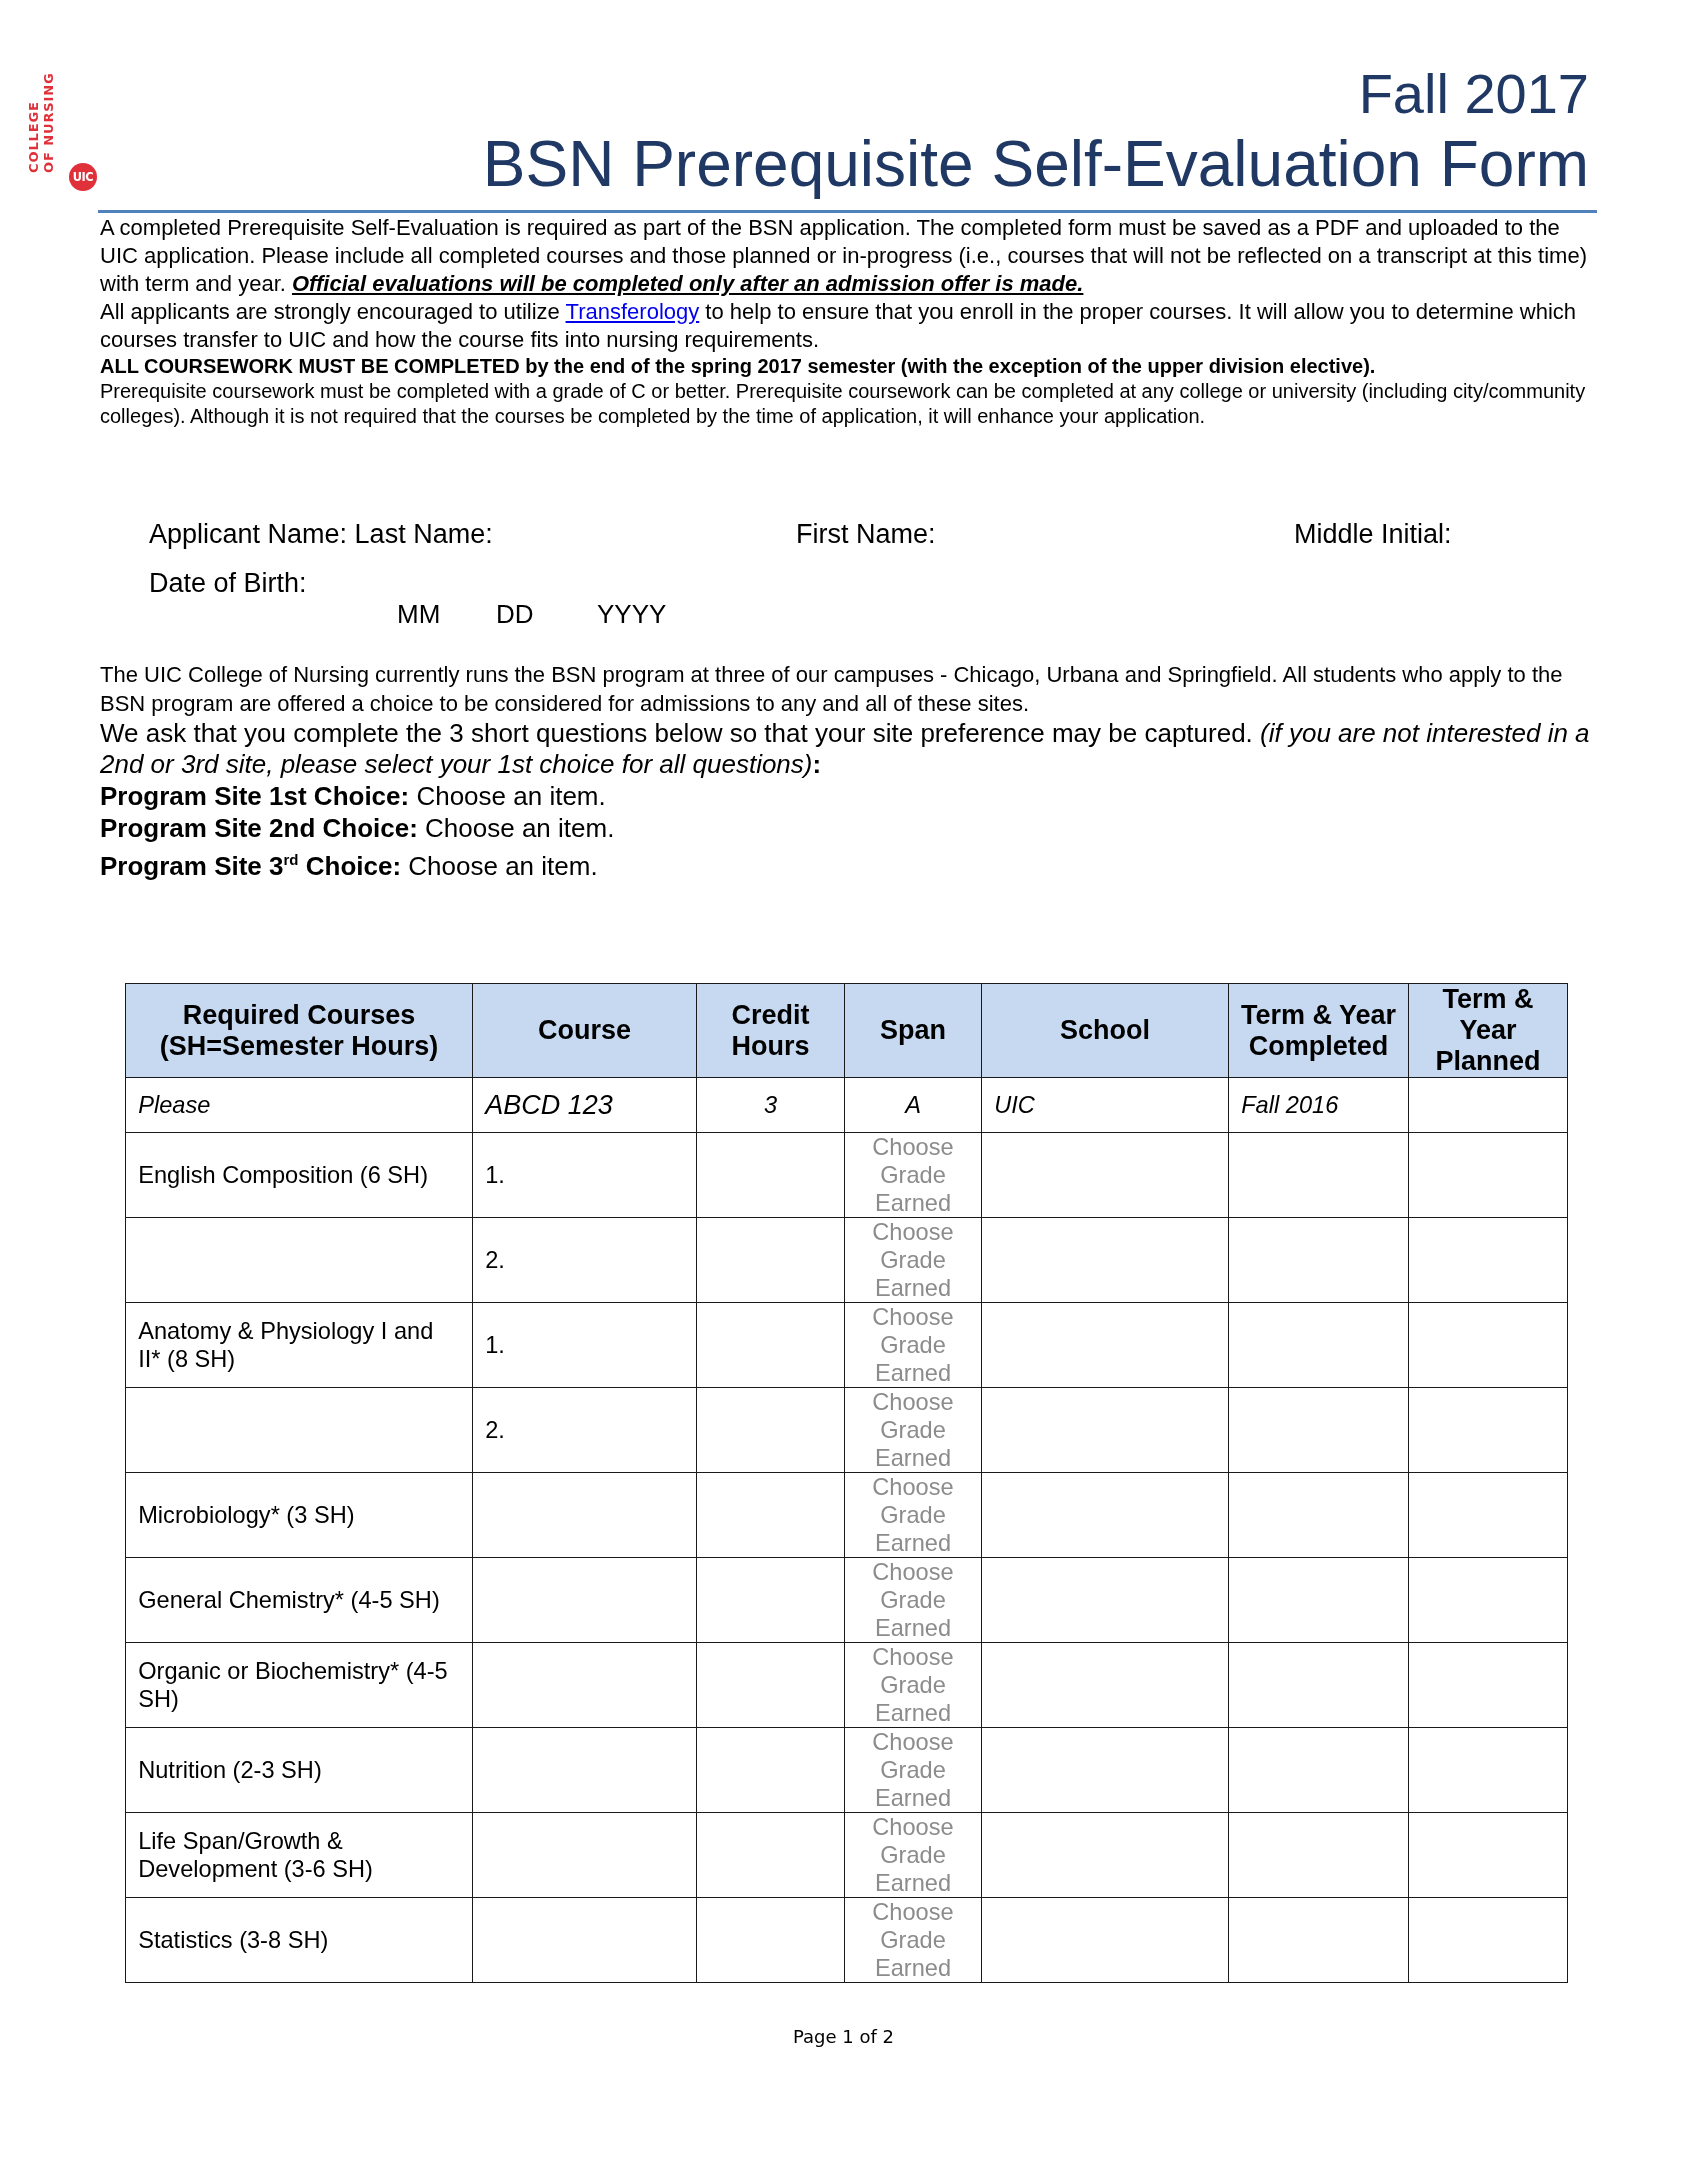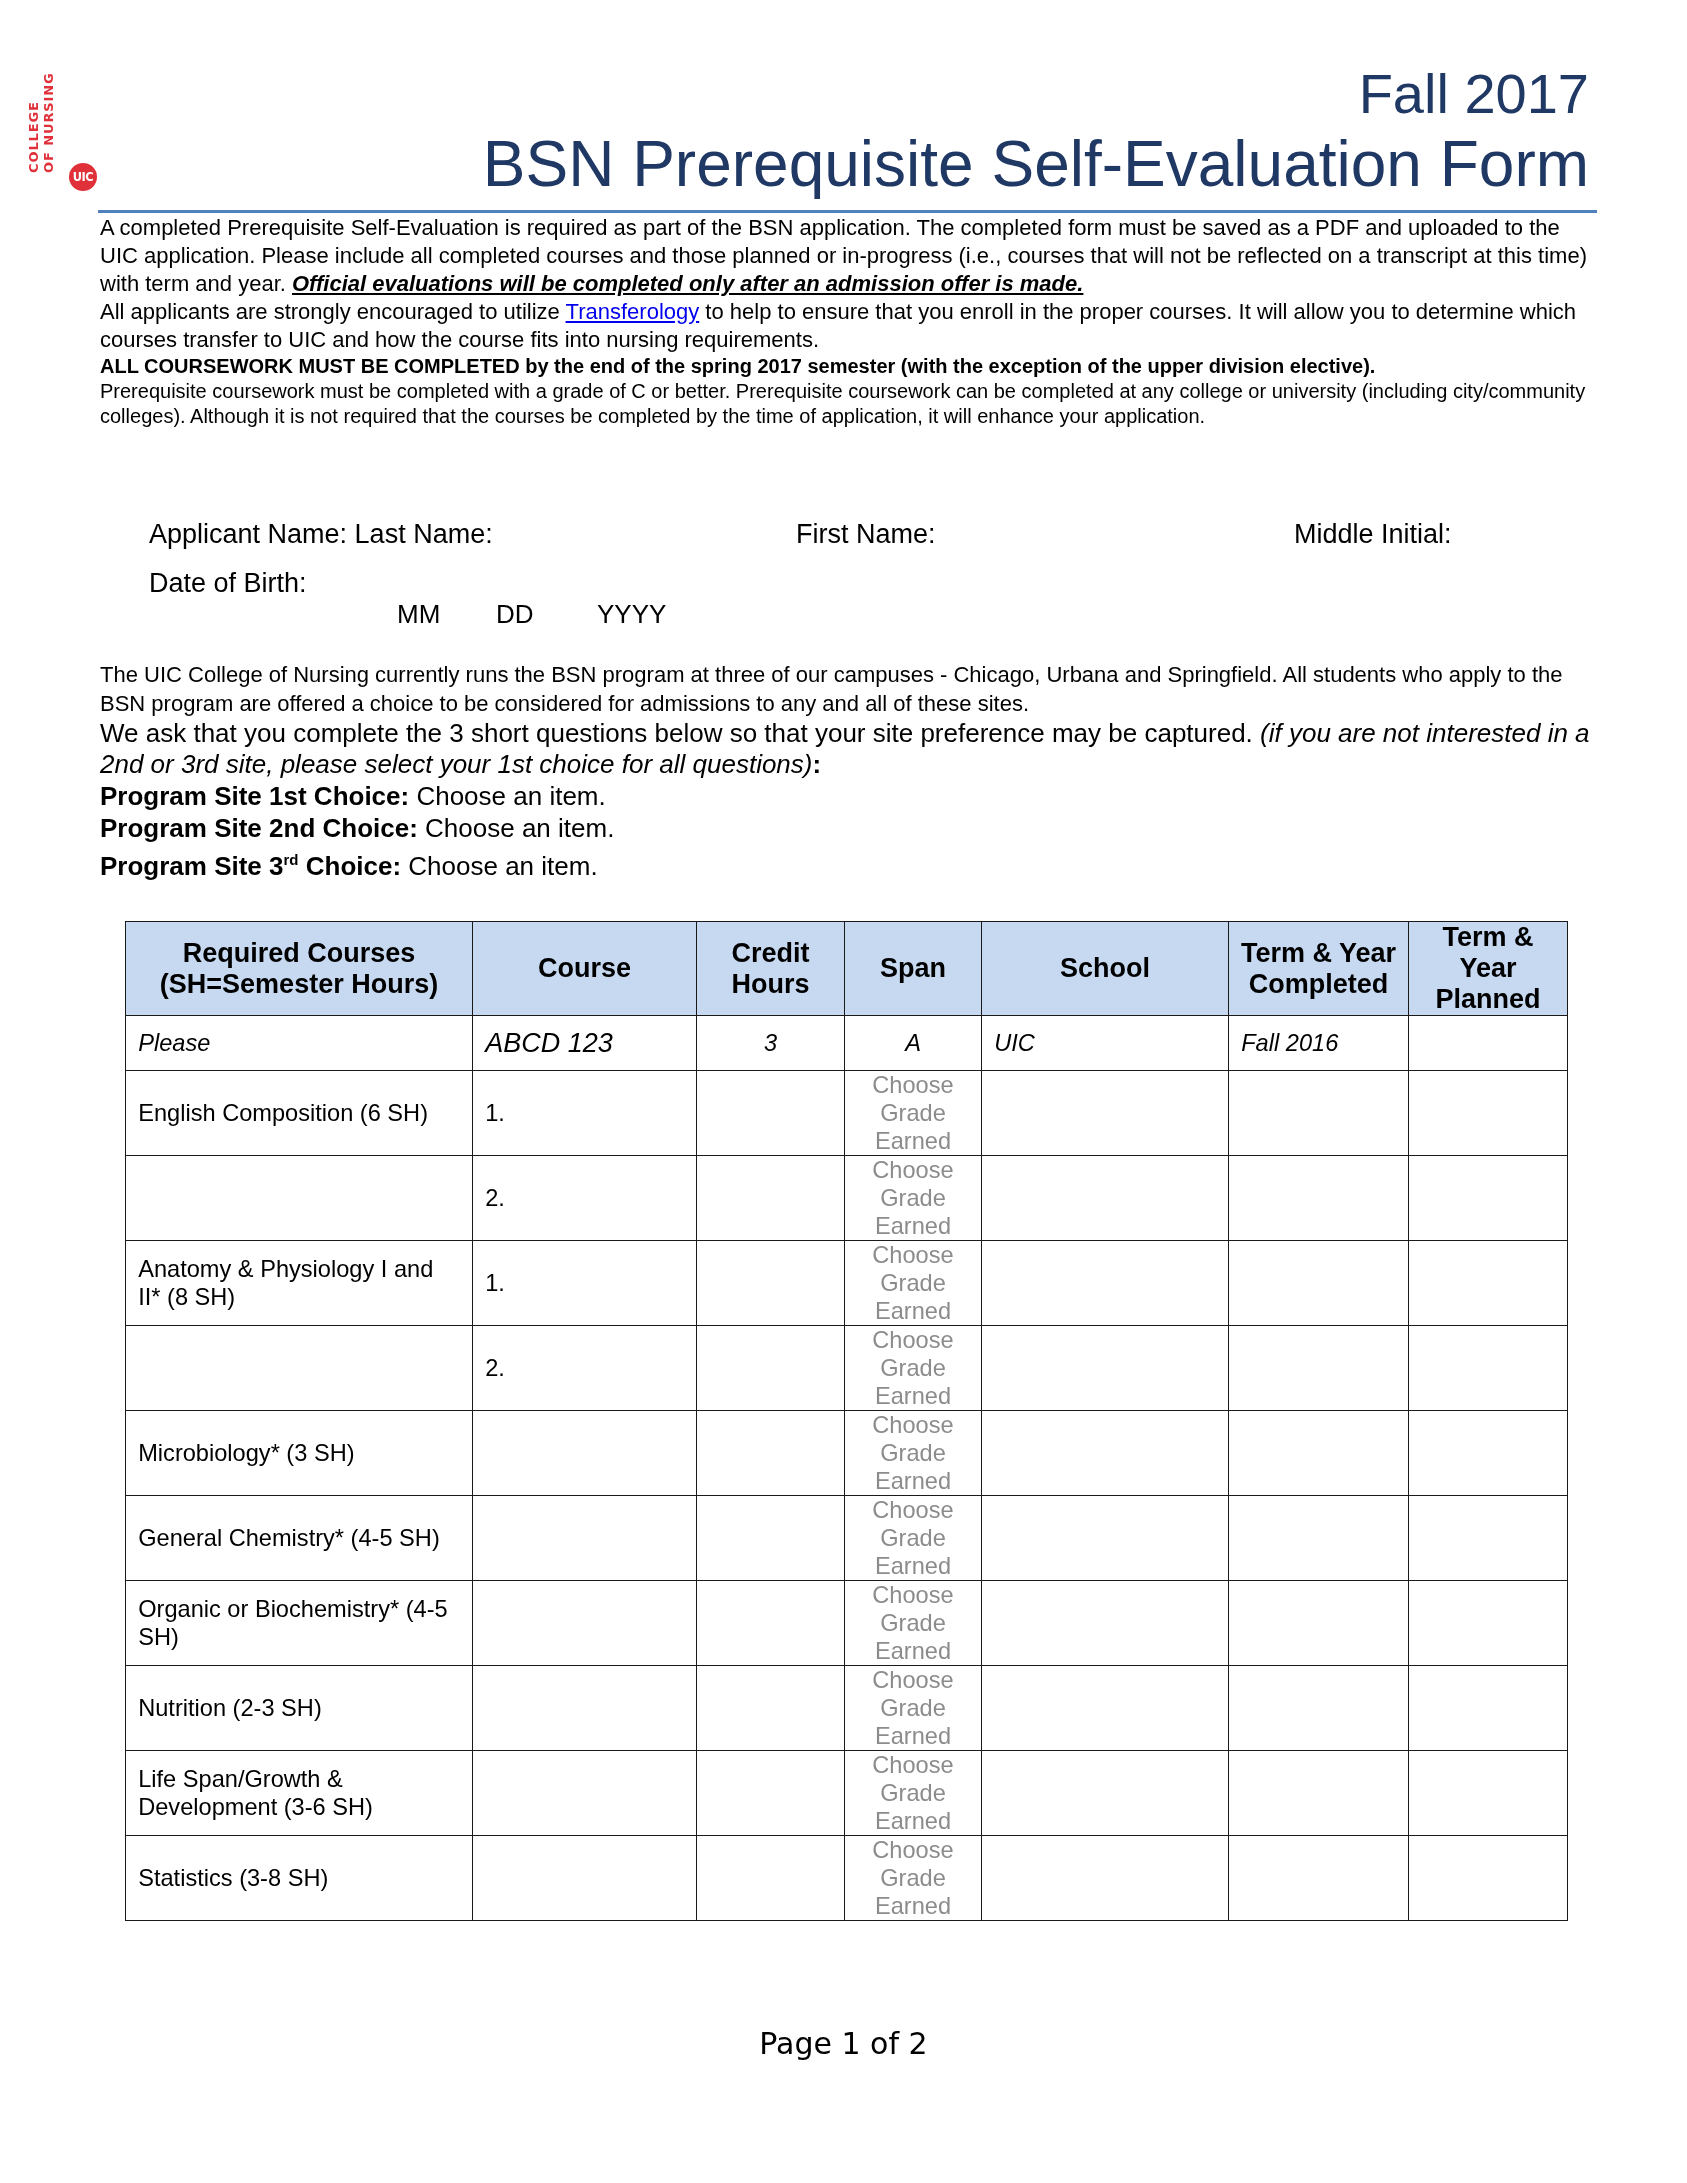--- a/index.html
+++ b/index.html
@@ -38,34 +38,34 @@
 
   
   .site { position: absolute; left: 100px; top: 660px; width: 1502px; font-size: 22px; line-height: 29px; }
   .site p { margin: 0; }
   .site .big { font-size: 26px; line-height: 31px; }
   .site .choice { font-size: 26px; line-height: 32px; }
   .site .choice b { font-weight: bold; }
   .placeholder-choice { cursor: pointer; }
 
   
-  table.courses { position: absolute; left: 125px; top: 921px; border-collapse: collapse;
+  table.courses { position: absolute; left: 125px; top: 983px; border-collapse: collapse;
                   table-layout: fixed; width: 1442px; }
   table.courses td, table.courses th { border: 1.7px solid #1a1a1a; padding: 0 12.2px; vertical-align: middle;
                   font-size: 23.6px; line-height: 28px; overflow: hidden; }
   table.courses th { background: #c6d9f1; font-weight: bold; text-align: center; font-size: 27px;
                      line-height: 31px; height: 93px; padding: 0 3.5px; }
   table.courses tr.example td { height: 54px; font-style: italic; }
   table.courses tr.course-row td { height: 84px; }
   .center { text-align: center; }
   .grade-ph { color: #8c8c8c; text-align: center; font-size: 23.6px; line-height: 28px; padding: 0 3px !important; cursor: pointer; }
   .input-cell { cursor: text; }
 
   .page-num { position: absolute; left: 0; width: 1687px; top: 2026px; text-align: center;
-              font-size: 30px; font-family: "DejaVu Sans", sans-serif; }
+              font-size: 18px; font-family: "DejaVu Sans", sans-serif; }
 </style>
 </head>
 <body>
 
 <div class="logo-text">
   <div>COLLEGE</div>
   <div>OF NURSING</div>
 </div>
 <div class="logo-circle">UIC</div>
 

